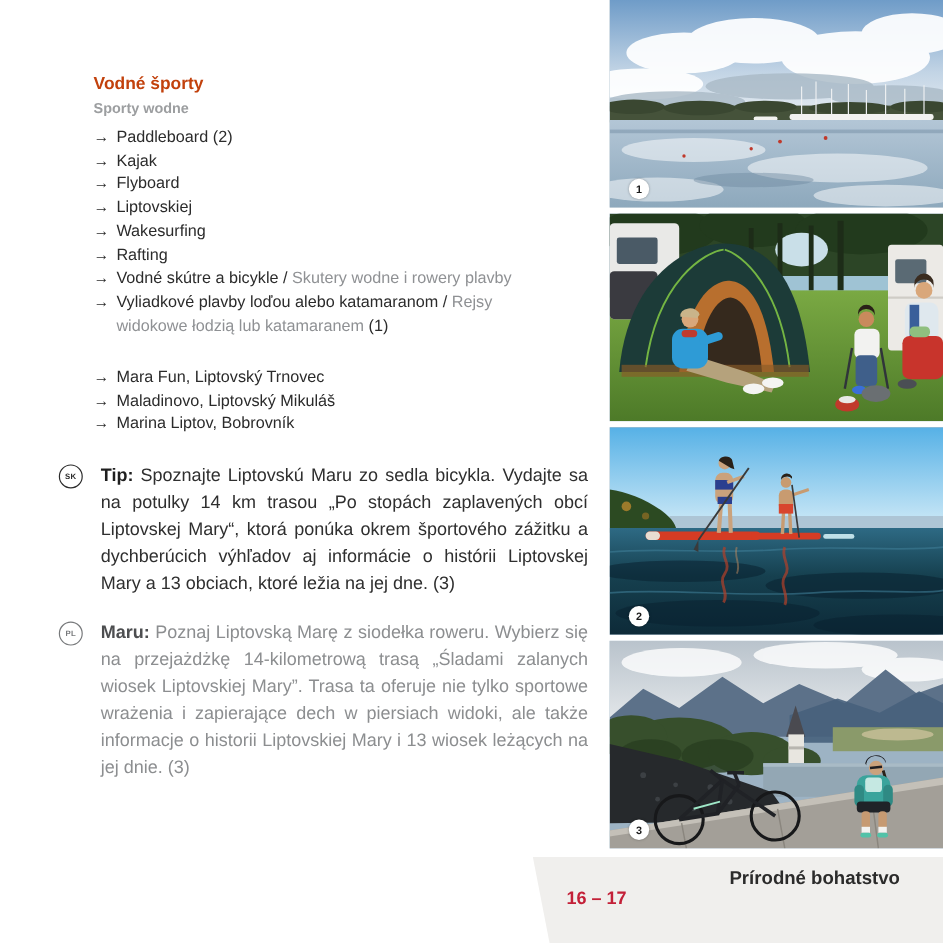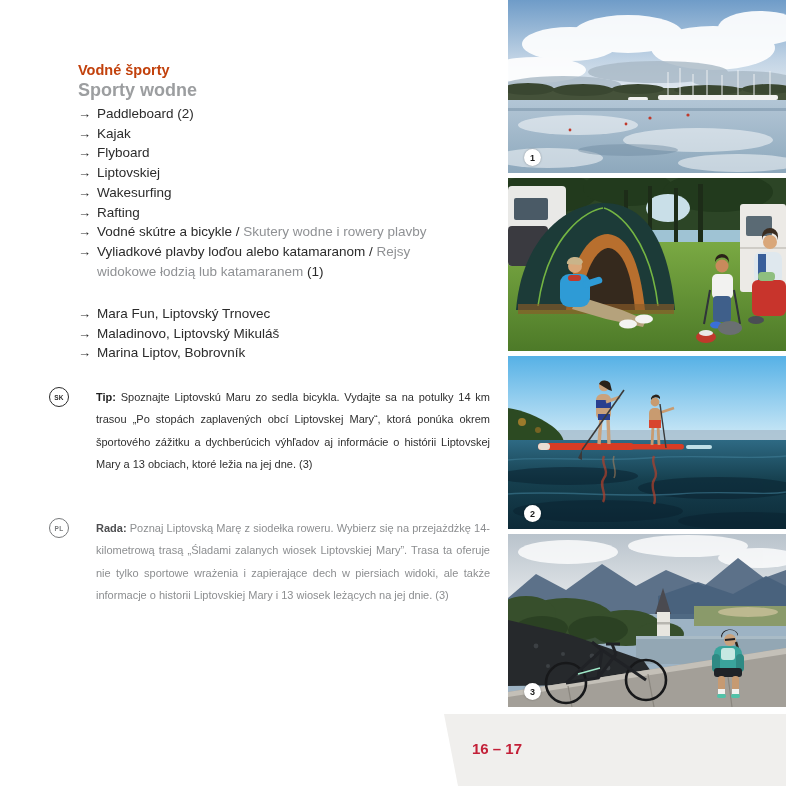--- a/index.html
+++ b/index.html
@@ -5,41 +5,41 @@
   html,body{margin:0;padding:0;}
   body{
     width:786px;height:786px;position:relative;background:#ffffff;
     font-family:"Liberation Sans", sans-serif;color:#2b2b2b;overflow:hidden;
   }
   .page{position:absolute;inset:0;background:#fff;}
 
   
   .heading{position:absolute;left:78px;top:60px;line-height:20px;}
   .heading .h-sk{font-size:14.5px;font-weight:bold;color:#c2410c;}
-  .heading .h-pl{font-size:18px;font-weight:bold;color:#9c9ea0;}
+  .heading .h-pl{font-size:12px;font-weight:bold;color:#9c9ea0;}
 
   .list{position:absolute;left:78px;width:405px;}
   #activities{top:104px;}
   #locations{top:304px;}
   .row{display:flex;align-items:flex-start;font-size:13.5px;line-height:19.7px;}
   .row .arrow{flex:0 0 19px;color:#2b2b2b;font-size:13px;}
   .row .txt{flex:1;color:#2b2b2b;max-width:372px;}
   .muted{color:#8f9194;}
 
   .tip{position:absolute;left:49px;width:441px;display:flex;}
   #tip-sk{top:386px;}
   #tip-pl{top:517px;}
   .lang-badge{
     flex:0 0 18px;height:18px;border-radius:50%;margin-top:1px;
     display:flex;align-items:center;justify-content:center;
     font-size:6.5px;font-weight:bold;letter-spacing:.3px;
   }
   .lang-badge.sk{border:1.3px solid #2b2b2b;color:#2b2b2b;}
   .lang-badge.pl{border:1.3px solid #77797b;color:#77797b;}
-  .tip-body{margin-left:27px;width:410px;font-size:11px;line-height:22.4px;text-align:justify;}
+  .tip-body{margin-left:15px;width:410px;font-size:15px;line-height:22.4px;text-align:justify;}
   #tip-sk .tip-body{color:#2f2f2f;}
   #tip-pl .tip-body{color:#8c8e90;}
   .tip-label{font-weight:bold;}
   #tip-sk .tip-label{color:#1f1f1f;}
   #tip-pl .tip-label{color:#4d4e50;}
 
   
   .photo{position:absolute;left:508px;width:278px;height:173px;overflow:hidden;background:#9db3c4;}
   #photo-1{top:0;}
   #photo-2{top:178px;}
@@ -122,21 +122,21 @@
       </div>
     </div>
 
   <div class="tip" id="tip-sk">
     <div class="lang-badge sk">SK</div>
     <div class="tip-body"><span class="tip-label">Tip:</span><span> Spoznajte Liptovskú Maru zo sedla bicykla. Vydajte sa na potulky 14 km trasou „Po stopách zaplavených obcí Liptovskej Mary“, ktorá ponúka okrem športového zážitku a dychberúcich výhľadov aj informácie o histórii Liptovskej Mary a 13 obciach, ktoré ležia na jej dne. (3)</span></div>
   </div>
 
   <div class="tip" id="tip-pl">
     <div class="lang-badge pl">PL</div>
-    <div class="tip-body"><span class="tip-label">Rada:</span><span> Poznaj Liptovską Marę z siodełka roweru. Wybierz się na przejażdżkę 14-kilometrową trasą „Śladami zalanych wiosek Liptovskiej Mary”. Trasa ta oferuje nie tylko sportowe wrażenia i zapierające dech w piersiach widoki, ale także informacje o historii Liptovskiej Mary i 13 wiosek leżących na jej dnie. (3)</span></div>
+    <div class="tip-body"><span class="tip-label">Maru:</span><span> Poznaj Liptovską Marę z siodełka roweru. Wybierz się na przejażdżkę 14-kilometrową trasą „Śladami zalanych wiosek Liptovskiej Mary”. Trasa ta oferuje nie tylko sportowe wrażenia i zapierające dech w piersiach widoki, ale także informacje o historii Liptovskiej Mary i 13 wiosek leżących na jej dnie. (3)</span></div>
   </div>
 
   <div class="photo" id="photo-1">
     <svg viewBox="0 0 278 173">
       <defs>
         <linearGradient id="sky1" x1="0" y1="0" x2="0" y2="1">
           <stop offset="0" stop-color="#6f9cc8"></stop>
             <stop offset="0.6" stop-color="#c2d4e5"></stop>
             <stop offset="1" stop-color="#e9eef2"></stop>
         </linearGradient>
@@ -424,16 +424,17 @@
       <rect x="224" y="155" width="7" height="5" fill="#f2f2f0"></rect>
       <rect x="209" y="160" width="9" height="4" rx="2" fill="#52c2a8"></rect>
       <rect x="223" y="160" width="9" height="4" rx="2" fill="#52c2a8"></rect>
     </svg>
     <div class="num-badge">3</div>
   </div>
 
   <div class="footer">
     <div class="pages">16 – 17</div>
     <div class="ftext">
+      <div class="f-title">Prírodné bohatstvo</div>
     </div>
   </div>
 
 </div>
 
 </body></html>

